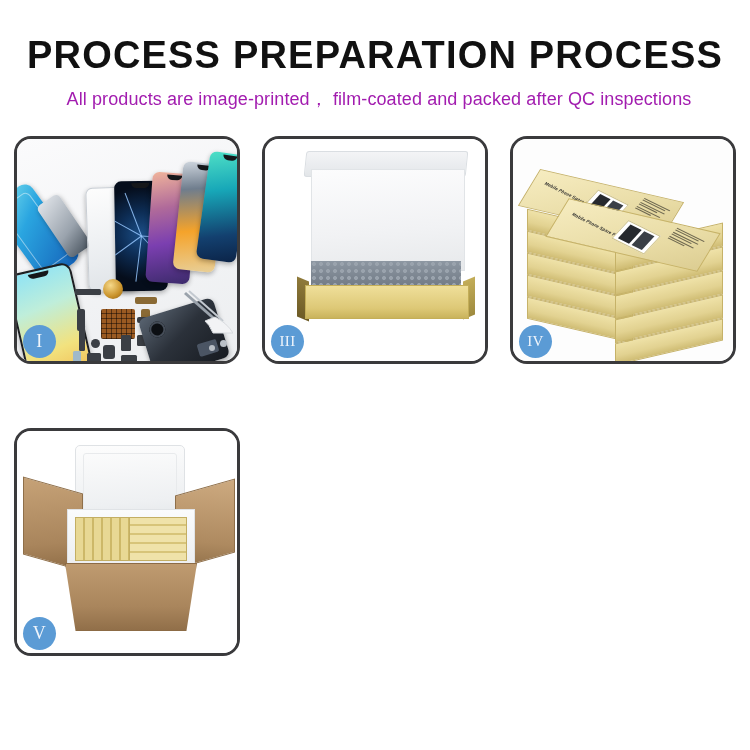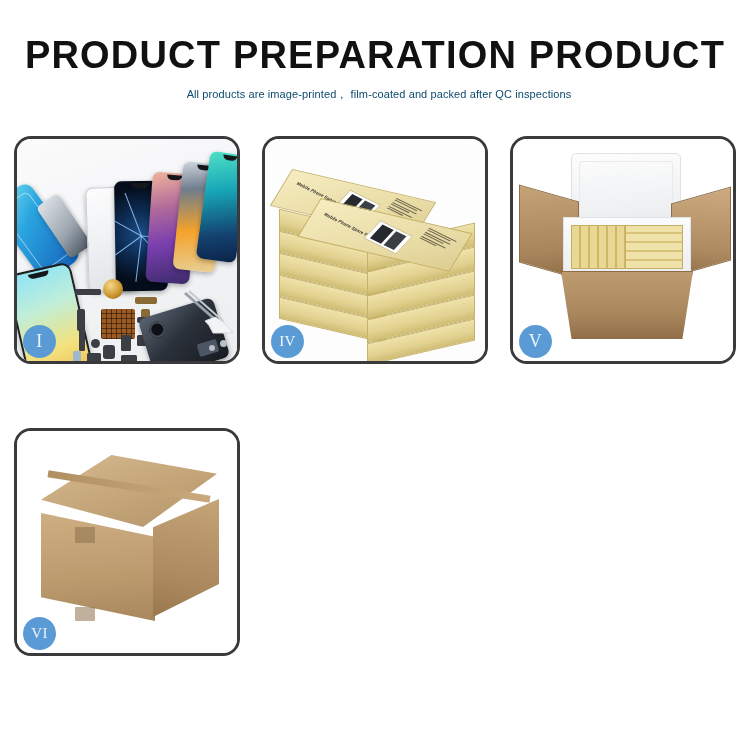--- a/index.html
+++ b/index.html
@@ -10,21 +10,21 @@
     overflow:hidden;
     position:relative;
   }
   .header{text-align:center;padding-top:36px;}
   .title{
     font-size:38px;font-weight:700;color:#111;
     letter-spacing:1.2px;line-height:1;
     font-family:"Liberation Sans", sans-serif;
   }
   .subtitle{
-    font-size:11px;color:#0c4a6e;margin-top:13px;letter-spacing:.1px;margin-left:8px;
+    font-size:18px;color:#a21caf;margin-top:13px;letter-spacing:.1px;margin-left:8px;
   }
   .grid{
     position:absolute;left:14px;top:136px;
     width:722px;
     display:grid;
     grid-template-columns:226px 226px 226px;
     grid-template-rows:228px 228px;
     column-gap:22px;row-gap:64px;
   }
   .panel{
@@ -298,21 +298,21 @@
     position:absolute;left:136px;top:68px;width:66px;height:118px;
     background:linear-gradient(190deg,#c5a478,#ad8a5f 65%,#9a7850);
     clip-path:polygon(0 24%,100% 0,100% 72%,0 100%);
   }
   .c-tape{position:absolute;background:rgba(140,112,76,.55);border-radius:1px;}
 </style>
 </head>
 <body>
 
 <div class="header">
-  <div class="title">PRODUCT PREPARATION PRODUCT</div>
+  <div class="title">PROCESS PREPARATION PROCESS</div>
   <div class="subtitle">All products are image-printed， film-coated and packed after QC inspections</div>
 </div>
 
 <div class="grid">
 
   <div class="panel">
     <div class="panel-inner p1">
       <div class="ph ph-back"></div>
       <div class="ph ph-back2"></div>
       <div class="ph ph-prot"></div>
@@ -361,20 +361,31 @@
         <path d="M10 2 L44 32" stroke="#c3c9d0" stroke-width="2" fill="none"></path>
         <path d="M36 28 q12 6 18 16 l-20 0 q-4 -9 -8 -12 z" fill="#f2f3f5" stroke="#d8dbdf" stroke-width="1"></path>
       </svg>
       <div class="part" style="right:10px;bottom:14px;width:7px;height:7px;border-radius:50%;background:#b9bfc6;"></div>
       <div class="part" style="right:22px;bottom:10px;width:6px;height:6px;border-radius:50%;background:#b9bfc6;"></div>
     </div>
     <div class="badge">I</div>
   </div>
 
 
+  <div class="panel">
+    <div class="panel-inner p3">
+      <div class="b3-lid"></div>
+      <div class="b3-liner"></div>
+      <div class="b3-foam"></div>
+      <div class="b3-left"></div>
+      <div class="b3-right"></div>
+      <div class="b3-front"></div>
+    </div>
+    <div class="badge small">III</div>
+  </div>
 
   <div class="panel">
     <div class="panel-inner p4">
       <div class="stack">
 
         <div class="sbox" style="left:0px;top:56px;width:104px;height:20px;transform:skewY(13deg);"></div>
         <div class="sbox" style="left:0px;top:78px;width:104px;height:20px;transform:skewY(13deg);"></div>
         <div class="sbox" style="left:0px;top:100px;width:104px;height:20px;transform:skewY(13deg);"></div>
         <div class="sbox" style="left:0px;top:122px;width:104px;height:20px;transform:skewY(13deg);"></div>
         <div class="sbox" style="left:0px;top:144px;width:104px;height:20px;transform:skewY(13deg);"></div>
@@ -427,25 +438,14 @@
       <div class="v-flapL"></div>
       <div class="v-flapR"></div>
       <div class="v-foamBox"></div>
       <div class="v-content"></div>
       <div class="v-content2"></div>
       <div class="v-front"></div>
     </div>
     <div class="badge">V</div>
   </div>
 
-  <div class="panel">
-    <div class="panel-inner p6">
-      <div class="c-top"></div>
-      <div class="c-seam"></div>
-      <div class="c-left"></div>
-      <div class="c-right"></div>
-      <div class="c-tape" style="left:58px;top:96px;width:20px;height:16px;"></div>
-      <div class="c-tape" style="left:58px;top:176px;width:20px;height:14px;"></div>
-    </div>
-    <div class="badge small">VI</div>
-  </div>
 
 </div>
 
 </body></html>

